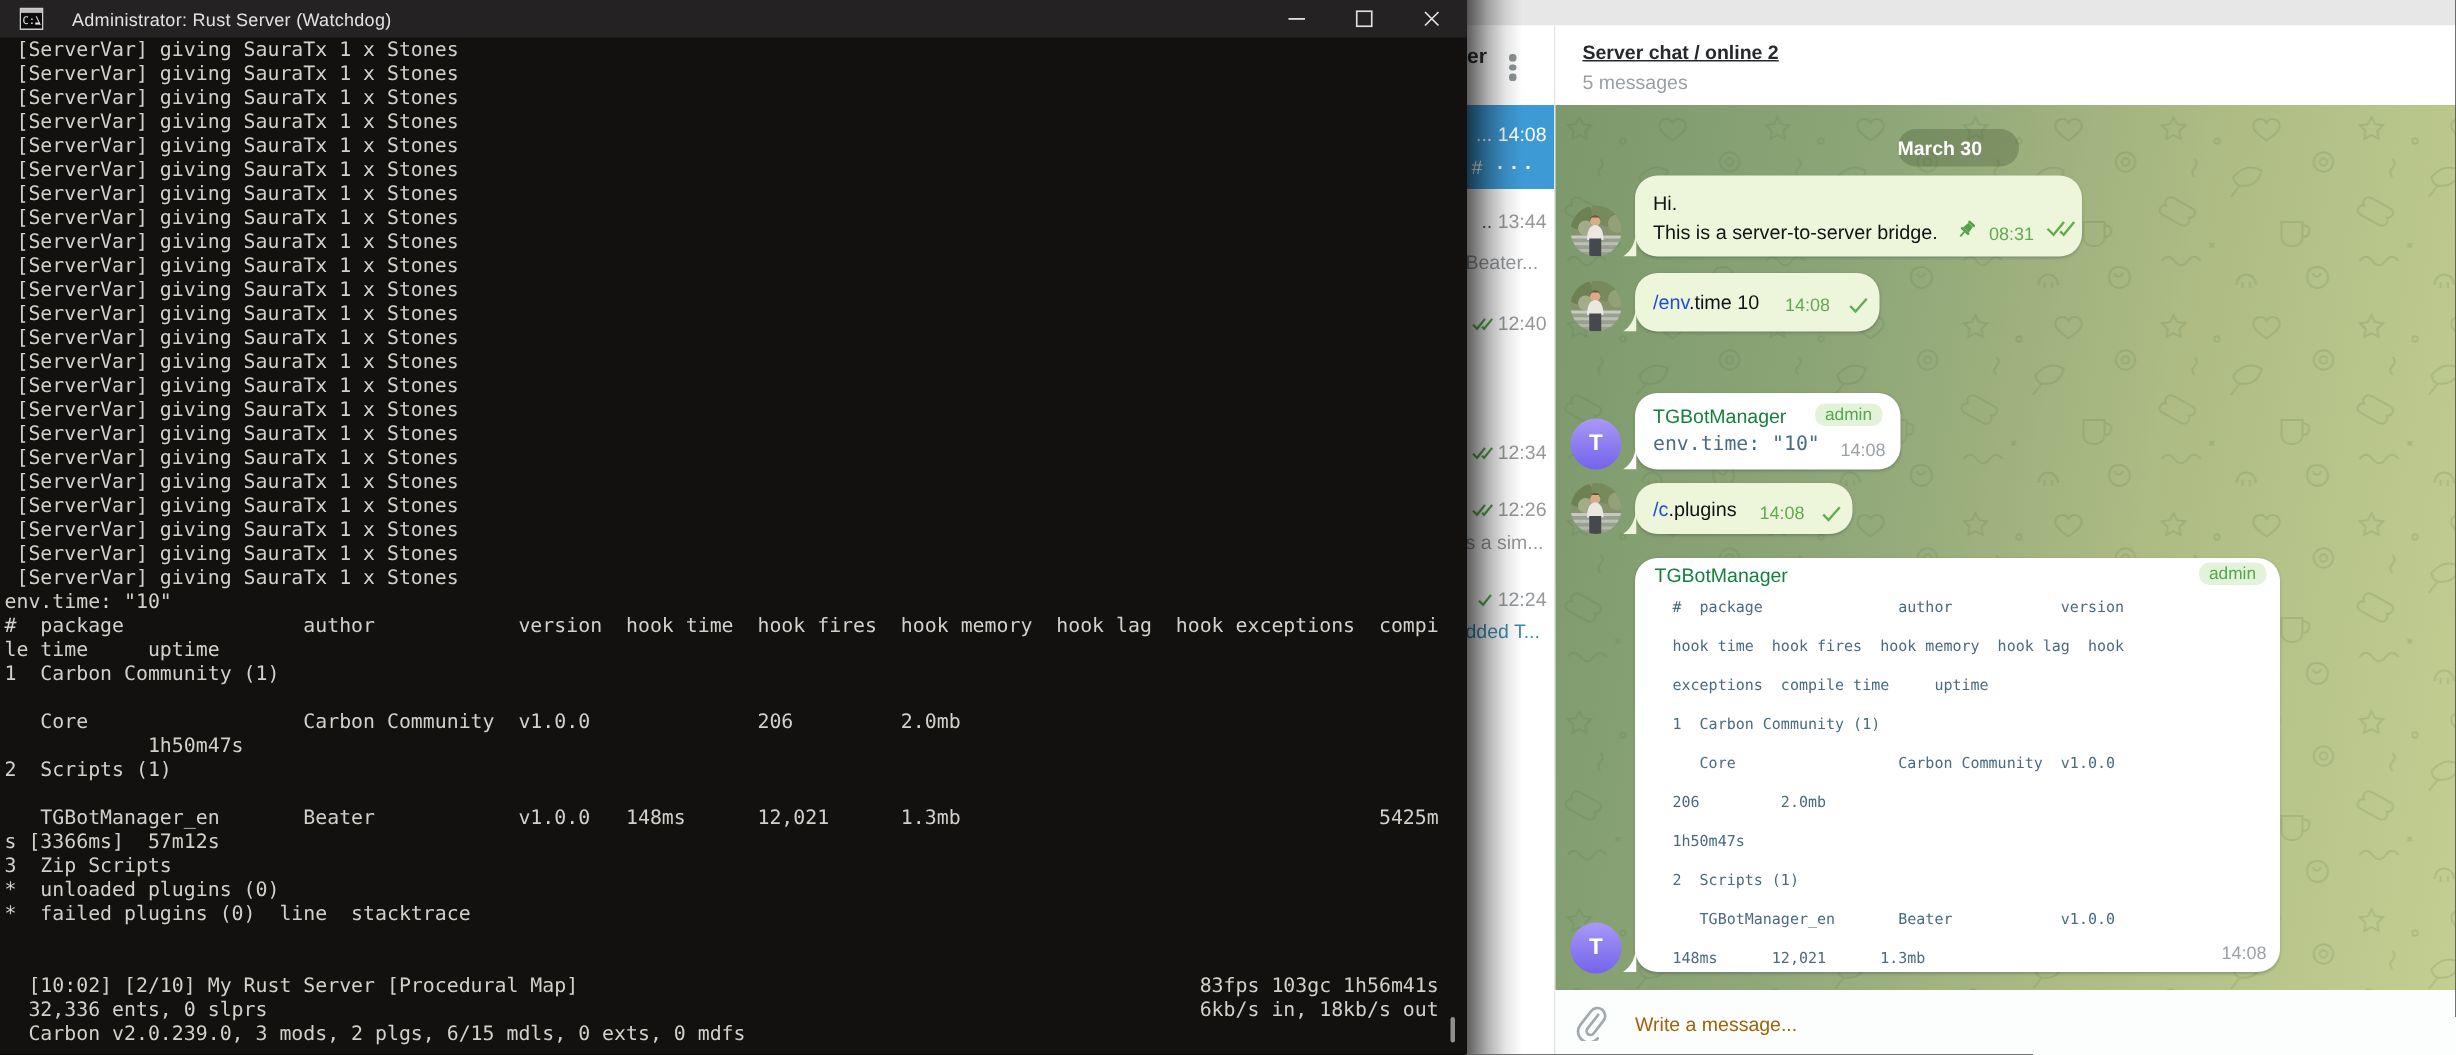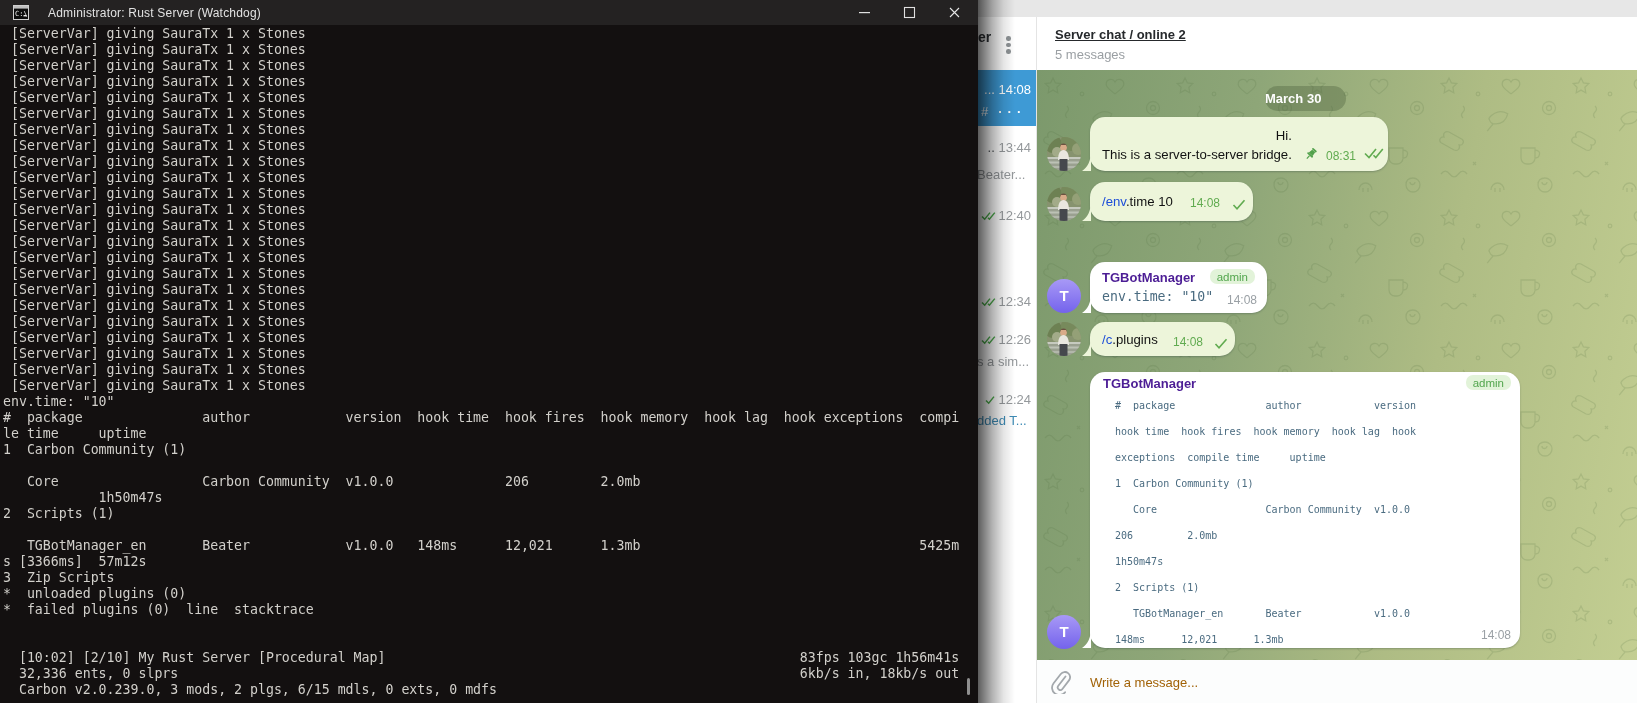--- a/index.html
+++ b/index.html
@@ -36,28 +36,28 @@
     line-height:25px; }
 
   .unread { position:absolute; left:0; top:158px; width:600px; height:25px; background:rgba(252,252,250,0.95);
     color:#4780ad; font-size:13.5px; font-weight:bold; text-align:center; line-height:25px; }
 
   .avatar { position:absolute; width:34px; height:34px; border-radius:50%; overflow:hidden; }
   .avatar-letter { background:linear-gradient(180deg,#a899f6 0%, #7463ec 100%); color:#fff;
     font-size:15px; font-weight:bold; text-align:center; line-height:34px; }
 
   .bubble { position:absolute; border-radius:15px; box-shadow:0 1px 2px rgba(16,35,47,0.25); }
-  .bubble.green { background:#edf5da;text-align:right; }
+  .bubble.green { background:#edf5da; }
   .bubble.white { background:#fff; }
   .tail { position:absolute; left:-8px; bottom:0; }
   .msg-text { font-size:13.2px; color:#121212; line-height:19px; }
   .cmd { color:#1d4ed8; }
   .meta-green { color:#61ab50; font-size:12px; }
   .meta-gray { color:#9aa0a5; font-size:12px; }
-  .sender { font-size:13px; font-weight:bold; color:#4c1d95; }
+  .sender { font-size:13px; font-weight:normal; color:#15803d; }
   .badge { font-size:11.5px; color:#53a64e; background:#e2f3d9; border-radius:7px; padding:1.5px 7px; }
   .mono { font-family:"DejaVu Sans Mono", monospace; color:#4a6b80; }
 
   
   .composer { position:absolute; left:60px; top:660px; width:600px; height:43px; background:#fcfdfd; }
   .placeholder { position:absolute; left:53px; top:15px; font-size:13px; color:#a16207; }
 
   .tg-shadow { position:absolute; left:0; top:0; width:38px; height:703px; pointer-events:none;
     background:linear-gradient(to right, rgba(0,0,0,0.66) 0%, rgba(0,0,0,0.30) 40%, rgba(0,0,0,0.10) 70%, rgba(0,0,0,0) 100%); }
 

